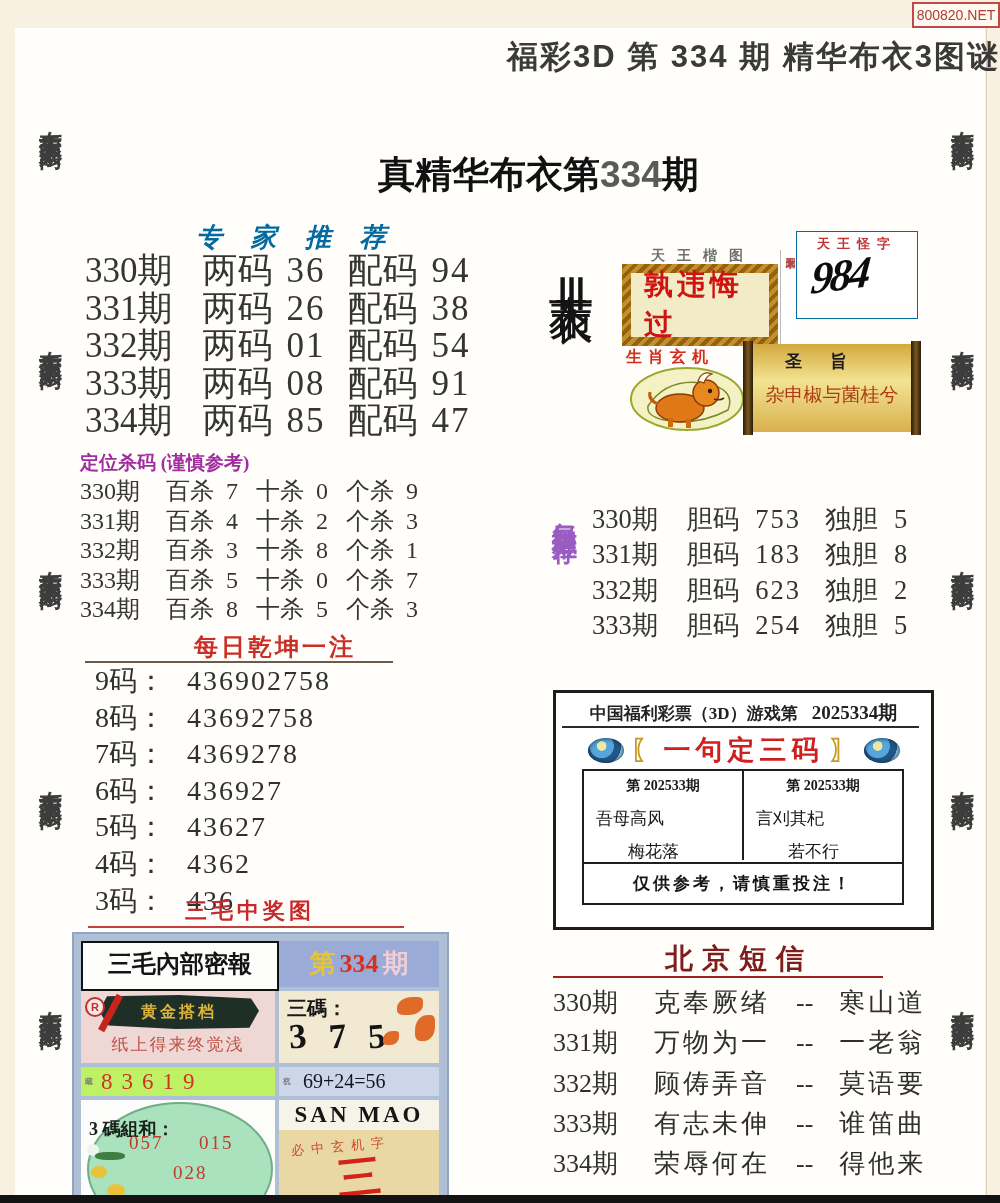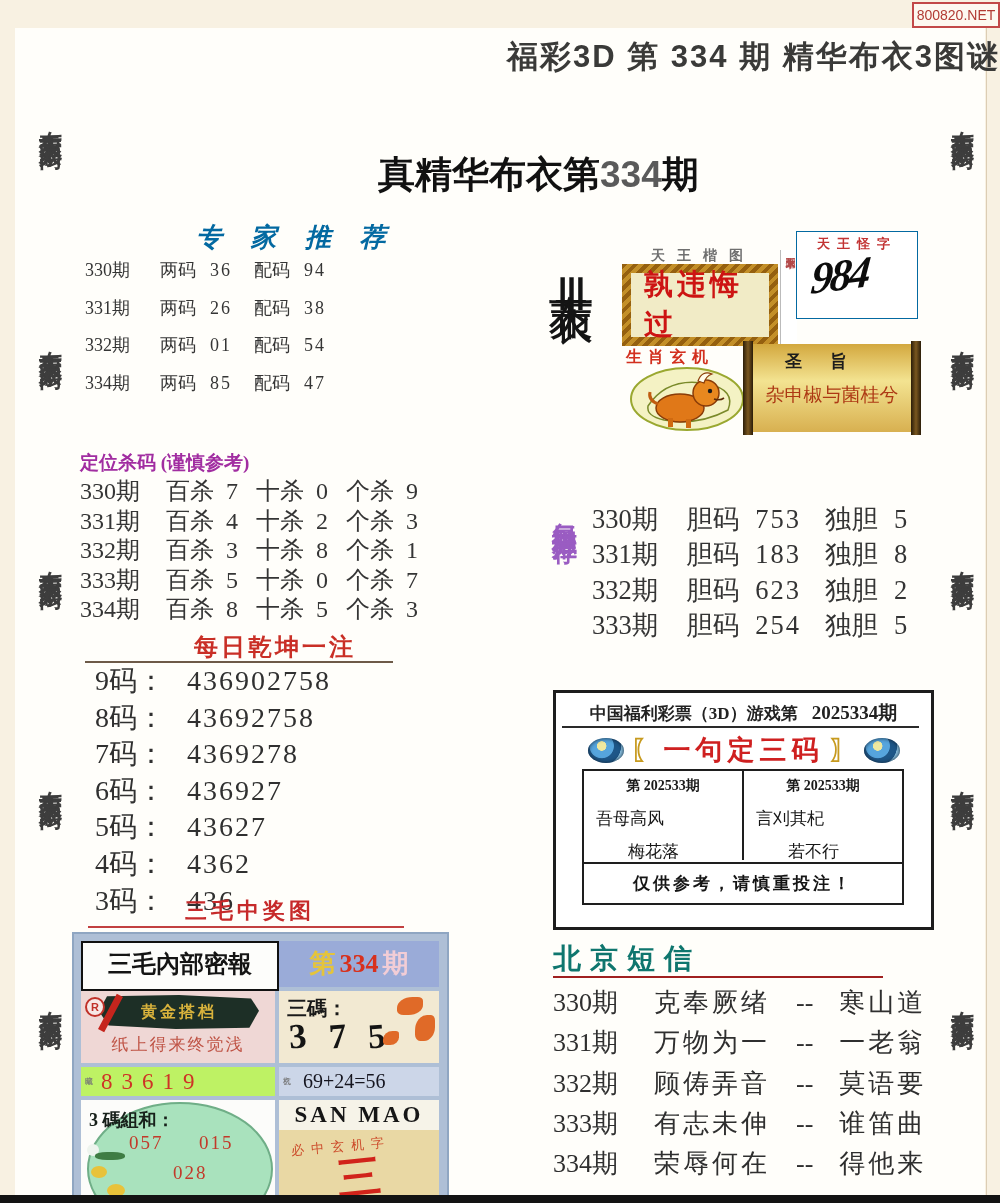--- a/index.html
+++ b/index.html
@@ -18,21 +18,21 @@
   .wm{position:absolute;writing-mode:vertical-rl;text-orientation:upright;
       font-family:"Liberation Sans",sans-serif;font-weight:bold;font-size:23px;color:#3d3d3d;
       letter-spacing:3px;transform:skewY(-2deg);}
 
   .banner-line{position:absolute;left:378px;top:150px;font-size:37px;font-weight:bold;color:#111;}
   .banner-line .num{color:#5a5a5a;font-family:"Liberation Sans",sans-serif;font-weight:600;}
 
   .sec-title-italic{position:absolute;left:163px;top:220px;font-size:26px;font-weight:bold;font-style:italic;
                     letter-spacing:11px;color:#0369a1;margin-left:33px;}
 
-  .expert-rows{position:absolute;left:85px;top:252px;font-size:18px;color:#353535;}
+  .expert-rows{position:absolute;left:85px;top:252px;font-size:35px;color:#353535;}
   .expert-rows .r{height:37.5px;line-height:37.5px;}
   .expert-rows .iss{margin-right:30px;}
   .expert-rows .lab{margin-right:14px;}
   .expert-rows .val{margin-right:22px;letter-spacing:2px;}
 
   .kill-title{position:absolute;left:80px;top:450px;font-size:19px;font-weight:bold;color:#a12da1;}
   .kill-rows{position:absolute;left:80px;top:477px;font-size:24px;color:#353535;}
   .kill-rows .r{height:29.6px;line-height:29.6px;}
   .kill-rows .iss{margin-right:26px;}
   .kill-rows .lab{margin-right:12px;}
@@ -73,21 +73,21 @@
   .petal{position:absolute;border-radius:60% 20% 55% 25%;background:#e06a28;}
   .sm-hidden{left:7px;top:133px;width:194px;height:29px;background:#bef264;}
   .sm-calc{left:205px;top:133px;width:160px;height:29px;background:#ccd6e8;}
   .tiny-lab{position:absolute;left:3px;top:3px;width:10px;font-size:8px;line-height:11px;color:#777;
             writing-mode:vertical-rl;text-orientation:upright;}
   .sm-hidden .v{position:absolute;left:20px;top:0;font-size:23px;line-height:29px;color:#cf3326;letter-spacing:9px;}
   .sm-calc .v{position:absolute;left:24px;top:0;font-size:20px;line-height:29px;color:#15151f;}
   .sm-zuhe{left:7px;top:166px;width:194px;height:100px;background:#fcfcfa;}
   .zuhe-oval{position:absolute;left:6px;top:2px;width:182px;height:130px;background:#a9e2bd;
              border:2px solid #6fae87;border-radius:50%;}
-  .sm-zuhe .lab{position:absolute;left:8px;top:8px;font-size:18px;font-weight:bold;color:#17201a;}
+  .sm-zuhe .lab{position:absolute;left:8px;top:17px;font-size:18px;font-weight:bold;color:#17201a;}
   .sm-zuhe .v1{position:absolute;left:48px;top:32px;font-size:19px;color:#c23a2a;letter-spacing:2px;}
   .sm-zuhe .v2{position:absolute;left:118px;top:32px;font-size:19px;color:#c23a2a;letter-spacing:2px;}
   .sm-zuhe .v3{position:absolute;left:92px;top:62px;font-size:19px;color:#c23a2a;letter-spacing:2px;}
   .dot{position:absolute;border-radius:50%;}
   .sm-en{left:205px;top:166px;width:160px;height:100px;background:#e9d8a4;}
   .sm-en .enword{position:absolute;left:0;top:0;width:160px;height:30px;background:#f6f3e8;
                  font-size:23px;font-weight:bold;letter-spacing:3px;text-align:center;line-height:30px;color:#161616;}
   .sm-en .charm{position:absolute;left:12px;top:36px;width:140px;font-size:13px;color:#cc4a2a;
                 letter-spacing:7px;transform:rotate(-5deg);}
   .sm-en .bigchar{position:absolute;left:58px;top:48px;font-size:44px;font-weight:bold;color:#d1231a;
@@ -141,22 +141,22 @@
   .yiju .tbl{position:absolute;left:26px;top:76px;width:318px;height:132px;border:2px solid #1e1e1e;}
   .yiju .cl{position:absolute;top:0;width:158px;height:89px;}
   .yiju .clL{left:0;border-right:2px solid #1e1e1e;}
   .yiju .clR{left:160px;}
   .yiju .ciss{margin-top:6px;text-align:center;font-size:14px;font-weight:bold;color:#191919;}
   .yiju .l1{margin:12px 0 0 12px;font-size:17px;color:#161616;}
   .yiju .l2{margin:10px 0 0 44px;font-size:17px;color:#161616;}
   .yiju .ft{position:absolute;left:0;top:91px;width:318px;height:39px;border-top:2px solid #1e1e1e;
             text-align:center;font-size:17px;font-weight:bold;line-height:39px;color:#141414;letter-spacing:3px;}
 
-  .bj-title{position:absolute;left:553px;top:940px;width:372px;
-            font-size:28px;font-weight:bold;color:#0f766e;letter-spacing:9px;}
+  .bj-title{position:absolute;left:553px;top:940px;width:372px;text-align:center;
+            font-size:28px;font-weight:bold;color:#7f1d1d;letter-spacing:9px;}
   .bj-underline{position:absolute;left:553px;top:976px;width:330px;height:2px;background:#a02020;}
   .bj-rows{position:absolute;left:553px;top:983px;font-size:26px;color:#2f2f2f;}
   .bj-rows .r{height:40.3px;line-height:40.3px;}
   .bj-rows .iss{margin-right:36px;}
   .bj-rows .ph{margin-right:26px;letter-spacing:3px;}
   .bj-rows .sep{margin-right:26px;}
   .bj-rows .ans{letter-spacing:3px;}
 </style>
 </head>
 <body>
@@ -182,20 +182,21 @@
 
   <div class="banner-line">
     <span>真精华布衣第</span><span class="num">334</span><span>期</span>
   </div>
 
   <div class="sec-title-italic">专 家 推 荐</div>
   <div class="expert-rows">
     <div class="r"><span class="iss">330期</span><span class="lab">两码</span><span class="val">36</span><span class="lab">配码</span><span class="val">94</span></div>
     <div class="r"><span class="iss">331期</span><span class="lab">两码</span><span class="val">26</span><span class="lab">配码</span><span class="val">38</span></div>
     <div class="r"><span class="iss">332期</span><span class="lab">两码</span><span class="val">01</span><span class="lab">配码</span><span class="val">54</span></div>
+    <div class="r"><span class="iss">333期</span><span class="lab">两码</span><span class="val">08</span><span class="lab">配码</span><span class="val">91</span></div>
     <div class="r"><span class="iss">334期</span><span class="lab">两码</span><span class="val">85</span><span class="lab">配码</span><span class="val">47</span></div>
   </div>
 
   <div class="kill-title">定位杀码 (谨慎参考)</div>
   <div class="kill-rows">
     <div class="r"><span class="iss">330期</span><span class="lab">百杀</span><span class="val">7</span><span class="lab">十杀</span><span class="val">0</span><span class="lab">个杀</span><span class="val">9</span></div>
     <div class="r"><span class="iss">331期</span><span class="lab">百杀</span><span class="val">4</span><span class="lab">十杀</span><span class="val">2</span><span class="lab">个杀</span><span class="val">3</span></div>
     <div class="r"><span class="iss">332期</span><span class="lab">百杀</span><span class="val">3</span><span class="lab">十杀</span><span class="val">8</span><span class="lab">个杀</span><span class="val">1</span></div>
     <div class="r"><span class="iss">333期</span><span class="lab">百杀</span><span class="val">5</span><span class="lab">十杀</span><span class="val">0</span><span class="lab">个杀</span><span class="val">7</span></div>
     <div class="r"><span class="iss">334期</span><span class="lab">百杀</span><span class="val">8</span><span class="lab">十杀</span><span class="val">5</span><span class="lab">个杀</span><span class="val">3</span></div>

